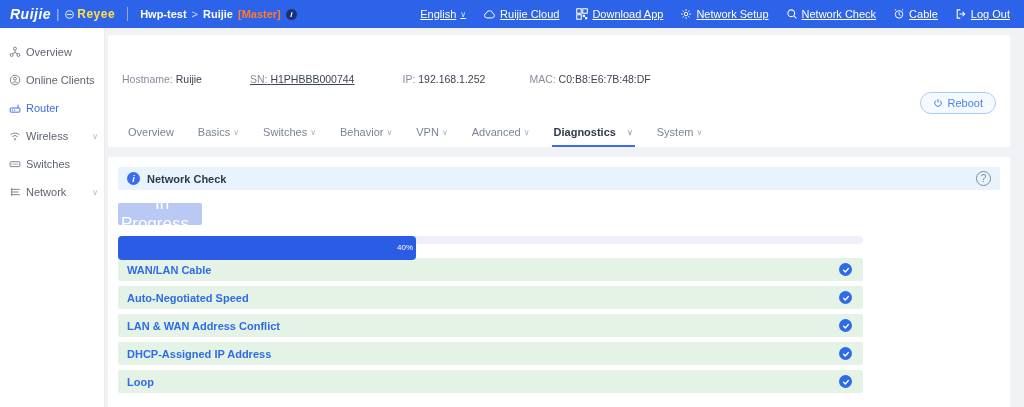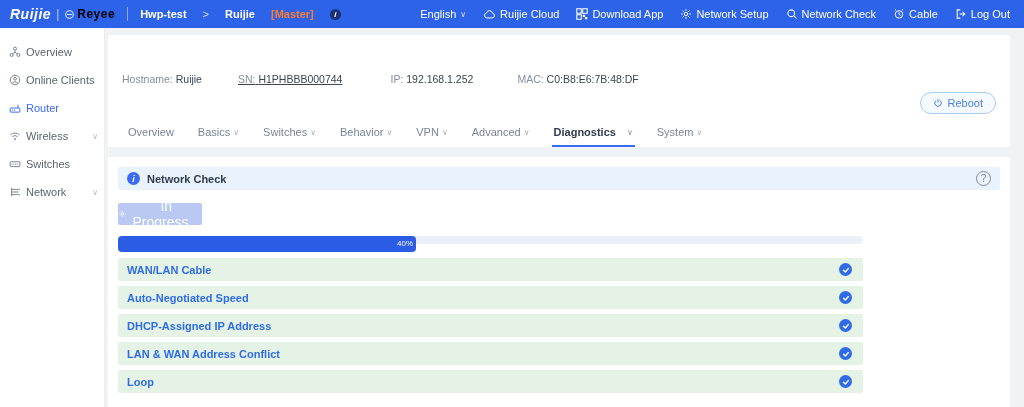--- a/index.html
+++ b/index.html
@@ -4,27 +4,27 @@
 <style>
   * { box-sizing: border-box; margin: 0; padding: 0; }
   html,body { width:1024px; height:407px; overflow:hidden; }
   body { font-family:"Liberation Sans",sans-serif; background:#f0f2f5; color:#3d4452; }
 
   
   .topbar { height:28px; background:#2d63e8; display:flex; align-items:center; padding:0 14px 0 10px; color:#fff; }
   .brand { display:flex; align-items:center; gap:5px; }
   .brand-primary { font-size:14px; font-weight:bold; font-style:italic; letter-spacing:.5px; }
   .brand-pipe { color:#b9cbf7; font-size:12px; }
-  .brand-secondary { font-size:12px; font-weight:bold; letter-spacing:.5px; color:#000000; display:flex; align-items:center; gap:2px; }
+  .brand-secondary { font-size:12px; font-weight:bold; letter-spacing:.5px; color:#fde047; display:flex; align-items:center; gap:2px; }
   .topbar-divider { width:1px; height:14px; background:rgba(255,255,255,.45); margin:0 12px; }
-  .breadcrumb { display:flex; align-items:center; gap:16px; font-size:11px; font-weight:bold; }
+  .breadcrumb { display:flex; align-items:center; gap:5px; font-size:11px; font-weight:bold; }
   .crumb-sep { font-weight:normal; color:#cfdcff; }
   .master-badge { color:#ff7a2e; }
   .crumb-info { width:11px; height:11px; border-radius:50%; background:rgba(15,25,60,.65); color:#fff; font-size:8px; font-style:italic; display:flex; align-items:center; justify-content:center; }
-  .topmenu { margin-left:auto; display:flex; align-items:center; gap:17px; font-size:11px; }
+  .topmenu { margin-left:auto; display:flex; align-items:center; gap:17px; font-size:11px;text-decoration:underline; }
   .topmenu-item { display:flex; align-items:center; gap:4px; cursor:pointer; white-space:nowrap; }
   .topmenu-item svg { display:block; }
   .chev { font-size:8px; color:#d4e0ff; }
 
   
   .shell { display:flex; height:379px; }
   .sidebar { width:105px; background:#fff; border-right:1px solid #ececec; padding-top:10px; flex:none; }
   .side-item { display:flex; align-items:center; gap:5px; padding:8px 6px 8px 9px; font-size:11px; color:#5e6470; cursor:pointer; }
   .side-item svg { flex:none; }
   .side-item .side-chev { margin-left:auto; font-size:8px; color:#b3b8c2; }
@@ -36,38 +36,38 @@
   .card-device { padding:9px 14px 0 14px; }
   .device-row { display:flex; align-items:center; }
   .router-visual { width:50px; margin-right:42px; flex:none; text-align:center; }
   .router-img { width:46px; height:16px; margin:0 auto; border:2px solid #4d4d4d; border-radius:3px 3px 2px 2px; background:linear-gradient(#6a6a6a 0 5px,#fdfdfd 5px); position:relative; }
   .router-img-label { position:absolute; left:50%; top:5px; transform:translateX(-50%); font-size:6px; color:#c0392b; line-height:1; white-space:nowrap; }
   .model-row { margin-top:5px; font-size:11px; font-weight:bold; color:#2f3a4d; display:flex; align-items:center; gap:4px; justify-content:center; }
   .status-dot { width:6px; height:6px; border-radius:50%; background:#34c759; }
   .field { font-size:10.5px; white-space:nowrap; }
   .field .lbl { color:#868e9c; }
   .field .val { color:#3d4452; }
-  .f-host { margin-right:36px; }
+  .f-host { margin-right:48px; }
   .f-sn { margin-right:48px;text-decoration:underline; }
   .f-ip { margin-right:44px; }
   .reboot-btn { margin-left:auto; height:22px; padding:0 12px; border:1px solid #aacdf3; border-radius:11px; background:#f4faff; color:#4a82e6; font-size:11px; display:flex; align-items:center; gap:5px; cursor:pointer;margin-top:48px; }
   .tabs-row { display:flex; gap:20px; margin-top:10px; padding-left:4px; font-size:11px; color:#7a8496; }
   .tab { padding:2px 2px 9px 2px; display:flex; align-items:center; gap:3px; cursor:pointer; }
   .tab .chev-t { font-size:8px; color:#aab1bd; }
   .tab.active { color:#2f3a4d; font-weight:bold; border-bottom:2px solid #3a6bf0; padding-bottom:7px;gap:11px; }
 
   
   .card-panel { margin-top:10px; padding:10px 10px 14px 10px; min-height:253px; }
   .panel-band { background:#e9f3fd; border-radius:2px; height:23px; display:flex; align-items:center; padding:0 9px 0 9px; }
   .info-badge { width:13px; height:13px; border-radius:50%; background:#3a6bf0; color:#fff; font-size:9px; font-weight:bold; font-style:italic; display:flex; align-items:center; justify-content:center; flex:none; }
   .panel-title { margin-left:7px; font-size:11px; font-weight:bold; color:#2f3a4d; }
   .help-icon { margin-left:auto; width:15px; height:15px; border:1px solid #828a97; border-radius:50%; color:#828a97; font-size:10px; display:flex; align-items:center; justify-content:center; cursor:pointer; background:#fff0; }
-  .progress-btn { margin-top:13px; width:84px; height:22px; background:#b9c9f4; color:#fff; border:none; border-radius:2px; font-size:14px; font-family:inherit; display:flex; align-items:center; justify-content:center; gap:4px; cursor:not-allowed; }
+  .progress-btn { margin-top:13px; width:84px; height:22px; background:#b9c9f4; color:#fff; border:none; border-radius:2px; font-size:17px; font-family:inherit; display:flex; align-items:center; justify-content:center; gap:4px; cursor:not-allowed; }
   .progress-track { margin-top:11px; width:745px; height:8px; background:#edf0f8; border-radius:4px; }
-  .progress-fill { height:16px; background:#2b5ce6; border-radius:4px; position:relative; }
+  .progress-fill { height:24px; background:#2b5ce6; border-radius:4px; position:relative; }
   .progress-label { position:absolute; right:3px; top:50%; transform:translateY(-50%); font-size:8px; line-height:1; color:#fff; }
   .check-list { margin-top:14px; }
   .check-row { width:745px; height:23px; background:#e5f3e6; border-radius:2px; margin-bottom:5px; display:flex; align-items:center; justify-content:space-between; padding:0 11px 0 9px; }
   .check-label { font-size:11px; font-weight:bold; color:#2e6be8; }
   .check-badge { width:13px; height:13px; border-radius:50%; background:#2e6be8; display:flex; align-items:center; justify-content:center; flex:none; }
 </style>
 </head>
 <body>
 
 <div class="topbar">
@@ -293,36 +293,36 @@
         </div>
         <div class="check-row">
           <span class="check-label">Auto-Negotiated Speed</span>
           <span class="check-badge">
               <svg width="8" height="8" viewBox="0 0 10 10">
                 <path d="M2 5.3 4.1 7.4 8 3.1" stroke="#fff" stroke-width="1.7" fill="none" stroke-linecap="round" stroke-linejoin="round"></path>
               </svg>
             </span>
         </div>
         <div class="check-row">
+          <span class="check-label">LAN &amp; WAN Address Conflict</span>
+          <span class="check-badge">
+              <svg width="8" height="8" viewBox="0 0 10 10">
+                <path d="M2 5.3 4.1 7.4 8 3.1" stroke="#fff" stroke-width="1.7" fill="none" stroke-linecap="round" stroke-linejoin="round"></path>
+              </svg>
+            </span>
+        </div>
+        <div class="check-row">
           <span class="check-label">DHCP-Assigned IP Address</span>
           <span class="check-badge">
               <svg width="8" height="8" viewBox="0 0 10 10">
                 <path d="M2 5.3 4.1 7.4 8 3.1" stroke="#fff" stroke-width="1.7" fill="none" stroke-linecap="round" stroke-linejoin="round"></path>
               </svg>
             </span>
         </div>
         <div class="check-row">
-          <span class="check-label">LAN &amp; WAN Address Conflict</span>
-          <span class="check-badge">
-              <svg width="8" height="8" viewBox="0 0 10 10">
-                <path d="M2 5.3 4.1 7.4 8 3.1" stroke="#fff" stroke-width="1.7" fill="none" stroke-linecap="round" stroke-linejoin="round"></path>
-              </svg>
-            </span>
-        </div>
-        <div class="check-row">
           <span class="check-label">Loop</span>
           <span class="check-badge">
               <svg width="8" height="8" viewBox="0 0 10 10">
                 <path d="M2 5.3 4.1 7.4 8 3.1" stroke="#fff" stroke-width="1.7" fill="none" stroke-linecap="round" stroke-linejoin="round"></path>
               </svg>
             </span>
         </div>
       </div>
     </div>
 

